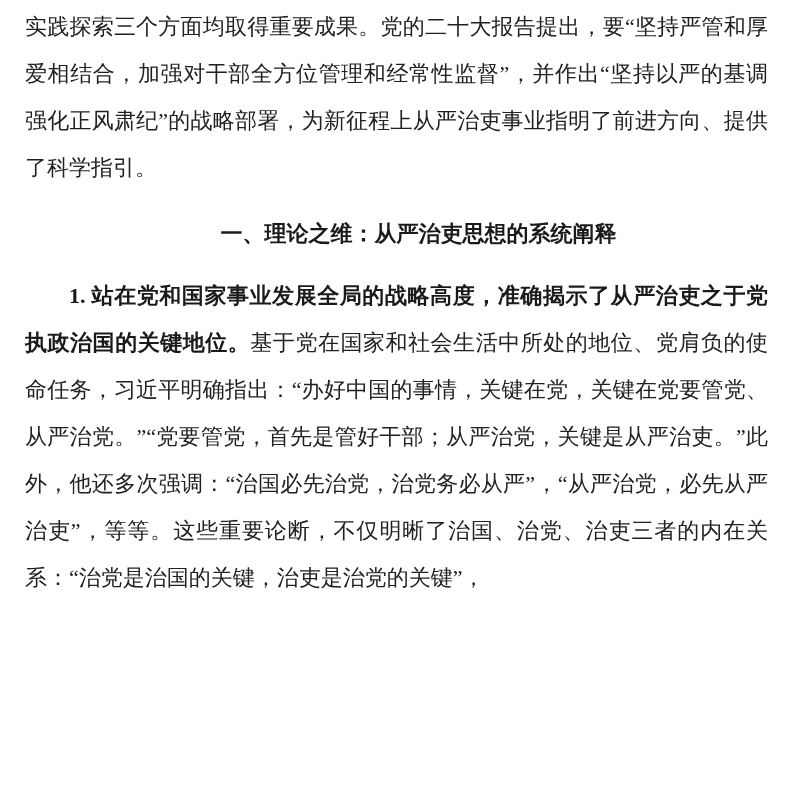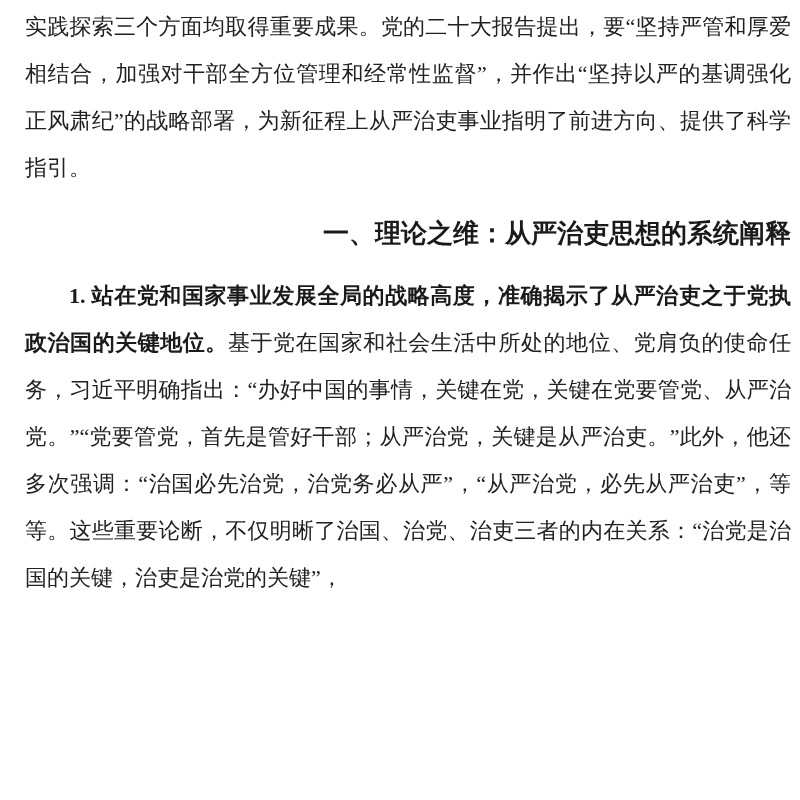--- a/index.html
+++ b/index.html
@@ -9,44 +9,44 @@
   }
   body {
     width: 800px;
     height: 800px;
     overflow: hidden;
   }
   .page {
     box-sizing: border-box;
     width: 800px;
     height: 800px;
-    padding: 3px 9px 0 25px;
+    padding: 3px 32px 0 25px;
     font-family: "Liberation Serif", "DejaVu Serif", serif;
     color: #212121;
     font-size: 22px;
     line-height: 47px;
     text-align: justify;
     text-justify: inter-ideograph;
     border-radius: 8px;
   }
   .para {
     margin: 0;
     padding: 0;
   }
   .indent {
     text-indent: 2em;
   }
   .heading {
     margin: 19px 0 15px 0;
     padding: 0;
-    font-size: 26px;
+    font-size: 22px;
     font-weight: bold;
     line-height: 47px;
     text-indent: 2em;
-    text-align: right;
+    text-align: center;
     color: #1a1a1a;
   }
   .point1 {
     margin-top: 15px;
   }
   .lead-bold {
     font-weight: bold;
     color: #1a1a1a;
   }
 </style>

